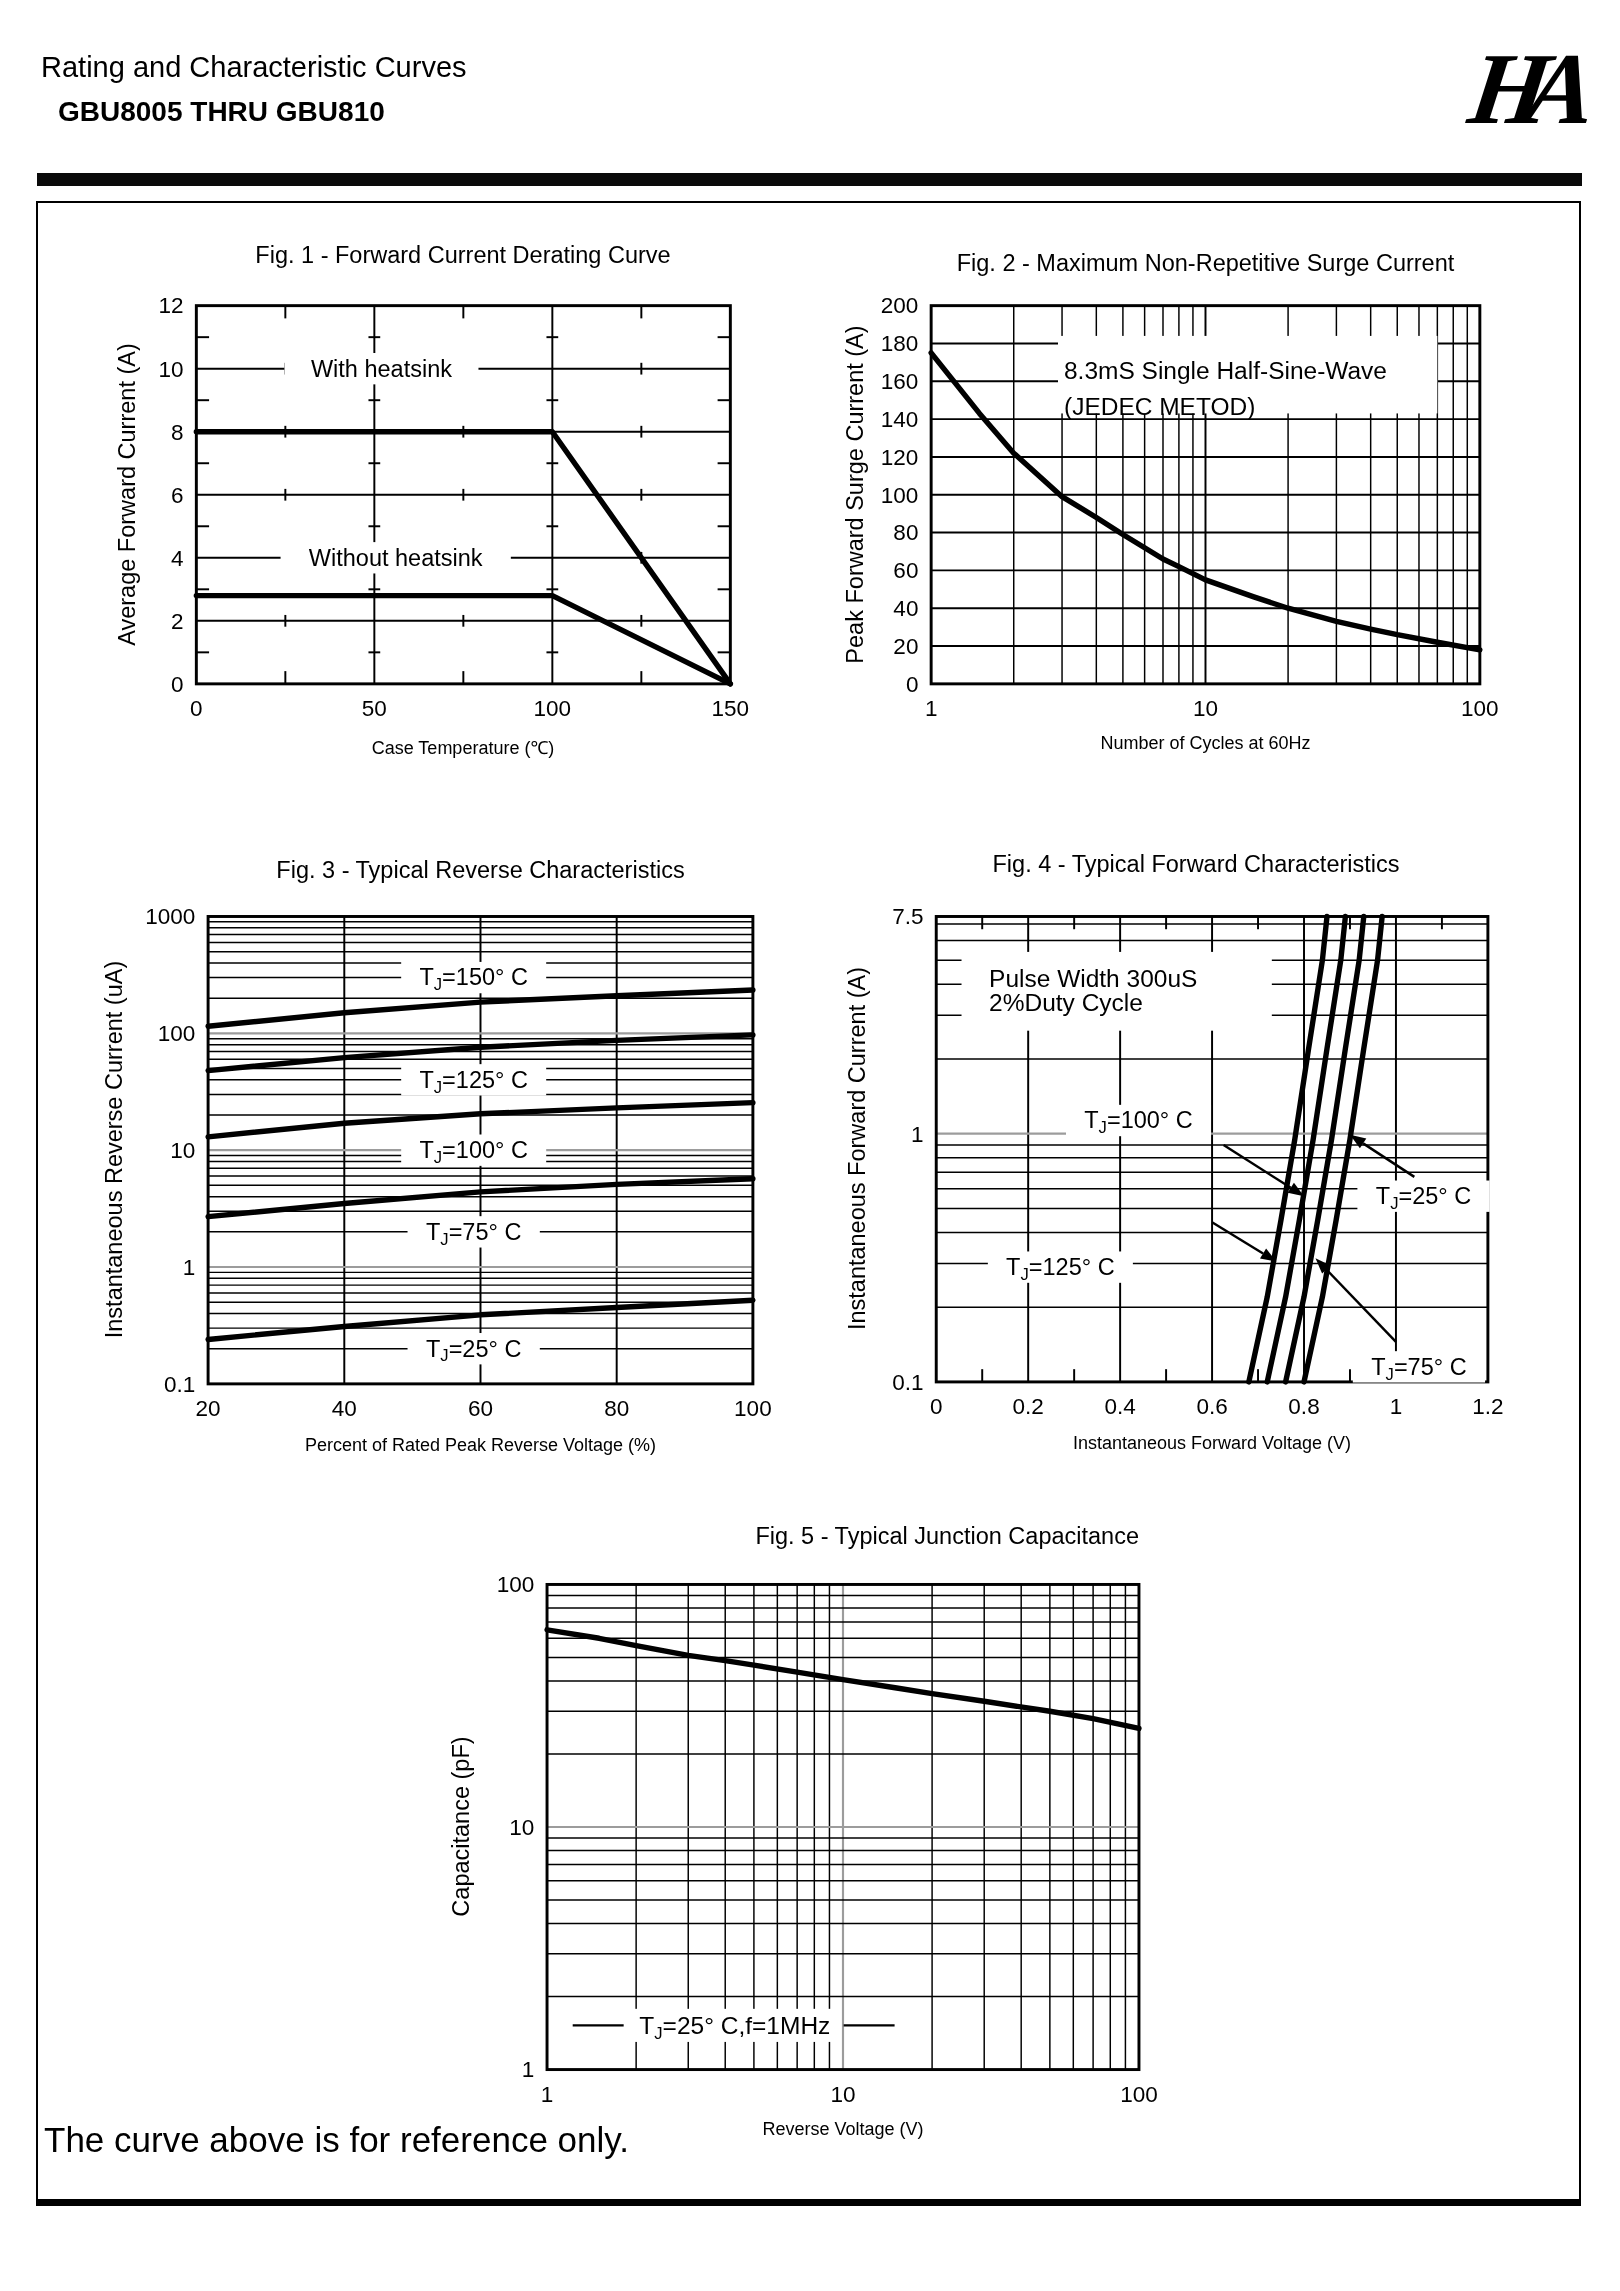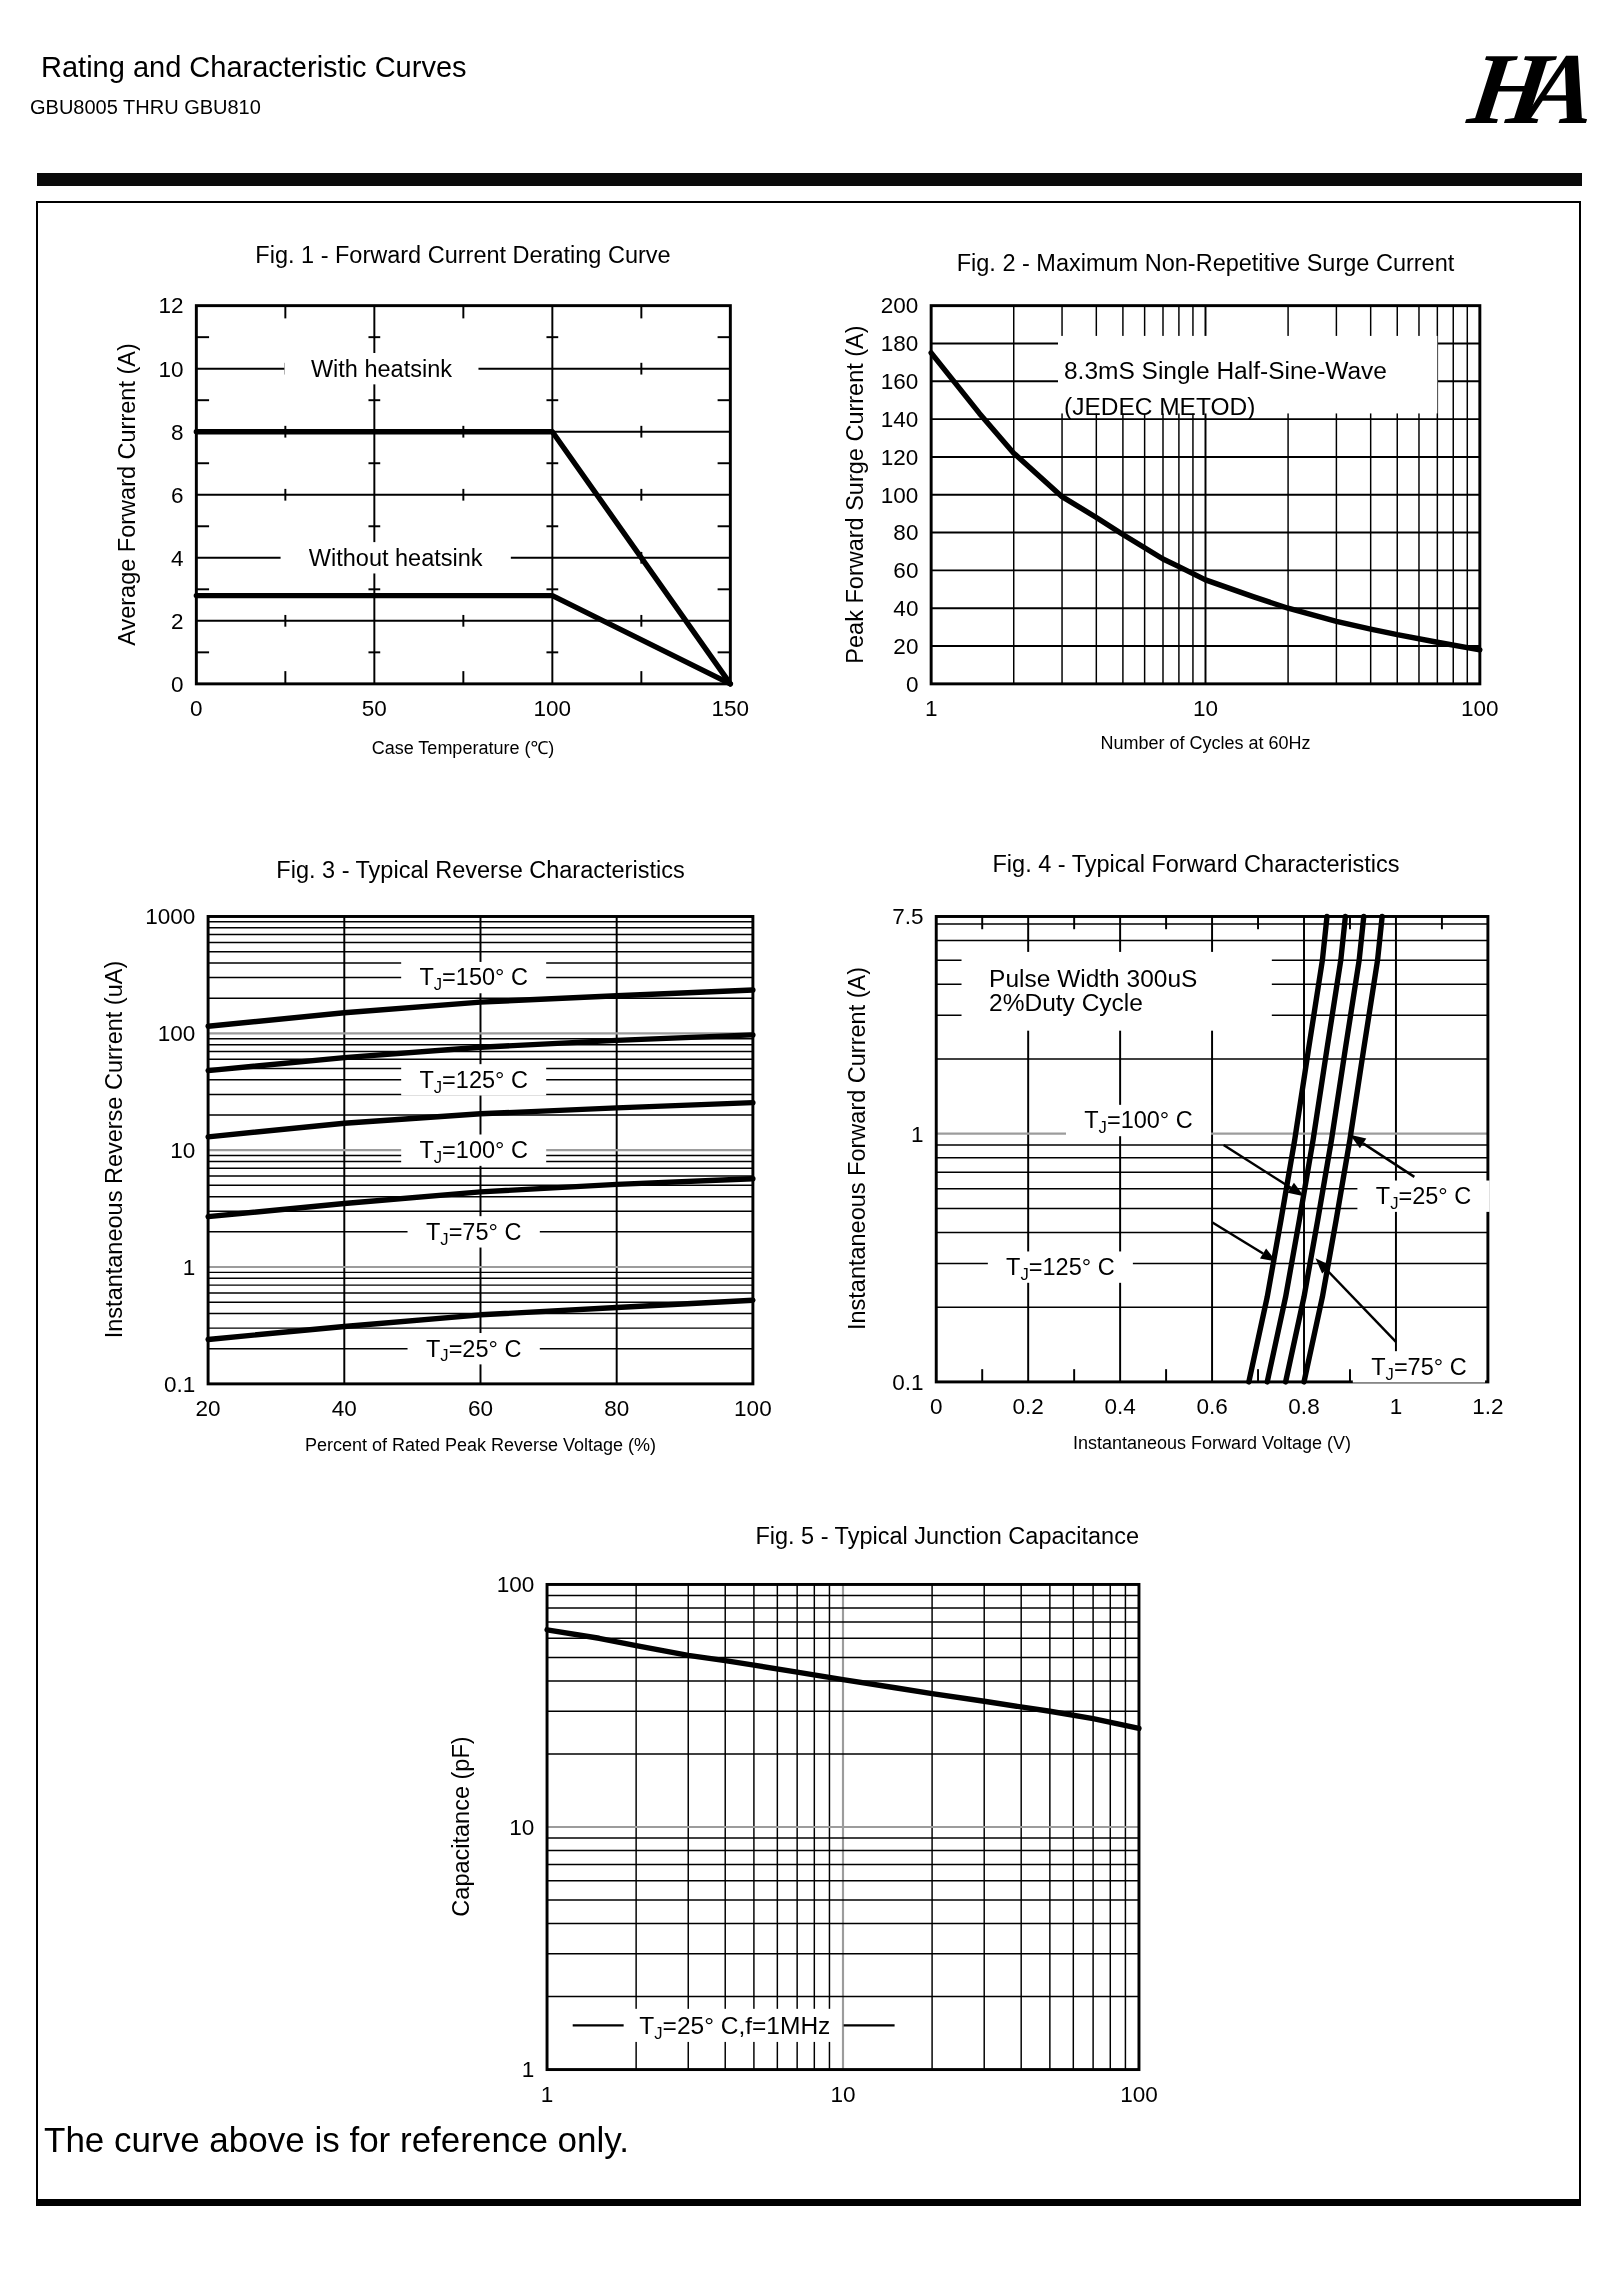--- a/index.html
+++ b/index.html
@@ -1,19 +1,19 @@
 <!DOCTYPE html>
 <html><head>
 <meta charset="utf-8">
 <style>
   html,body{margin:0;padding:0;background:#888;}
   .page{position:relative;width:1620px;height:2292px;background:#fff;
         font-family:"Liberation Sans",sans-serif;color:#000;overflow:hidden;}
   .hdr-title{position:absolute;left:41px;top:51px;font-size:29px;font-weight:normal;}
-  .hdr-sub{position:absolute;left:30px;top:96px;font-size:20px;font-weight:normal;}
+  .hdr-sub{position:absolute;left:58px;top:96px;font-size:28px;font-weight:bold;}
   .logo{position:absolute;left:1318px;top:33px;width:255px;text-align:right;
         font-family:"Liberation Serif",serif;font-style:italic;font-weight:bold;
         font-size:102px;line-height:1.1;letter-spacing:-0.22em;transform:skewX(-8deg);padding-right:13.7px;}
   .hdr-rule{position:absolute;left:37px;top:173px;width:1545px;height:12.7px;background:#0a0a0a;}
   .frame{position:absolute;left:36px;top:201px;width:1541px;height:1996px;
          border:2.9px solid #000;border-bottom-width:7.8px;}
   .fig{position:absolute;}
   .fig svg{position:absolute;left:0;top:0;overflow:visible;}
   .fig-title{position:absolute;font-size:23.5px;text-align:center;white-space:nowrap;}
   .xlab{position:absolute;font-size:18px;text-align:center;white-space:nowrap;}
@@ -364,18 +364,19 @@
         <line class="dash" x1="460.6459123779497" y1="526.9100348663032" x2="512.6459123779497" y2="526.9100348663032"></line>
         <rect class="border" x="158" y="77" width="604" height="495"></rect>
         <polyline class="curve" points="158,123.30394423089325 211.17956023481574,131.9075655300482 248.91105869052234,139.3234633159654 302.09061892533805,149.37638141576076 339.8221173810447,154.77891969593975 369.0889413094777,159.3053941597364 413.21960808430555,166.47390890372725 460,174.15488175436957 513.1795602348158,182.4272612373896 550.9110586905224,188.31848261886427 604.090618925338,196.16779988022284 671.0889413094776,206.41248945688358 715.2196080843056,213.82838724280077 762,223.88130534259608"></polyline>
         <text class="tick" x="158" y="605" text-anchor="middle">1</text>
         <text class="tick" x="460" y="605" text-anchor="middle">10</text>
         <text class="tick" x="762" y="605" text-anchor="middle">100</text>
         <text class="tick" x="145" y="580" text-anchor="end">1</text>
         <text class="tick" x="145" y="332.5" text-anchor="end">10</text>
         <text class="tick" x="145" y="85" text-anchor="end">100</text>
       </svg>
+    <div class="xlab" style="left:155px;top:610px;width:592px;">Reverse Voltage (V)</div>
     <div class="ylab" style="left:-173px;top:304px;width:485px;">Capacitance (pF)</div>
   </div>
 
   <div class="footer-note">The curve above is for reference only.</div>
 </div>
 
 
 </body></html>

